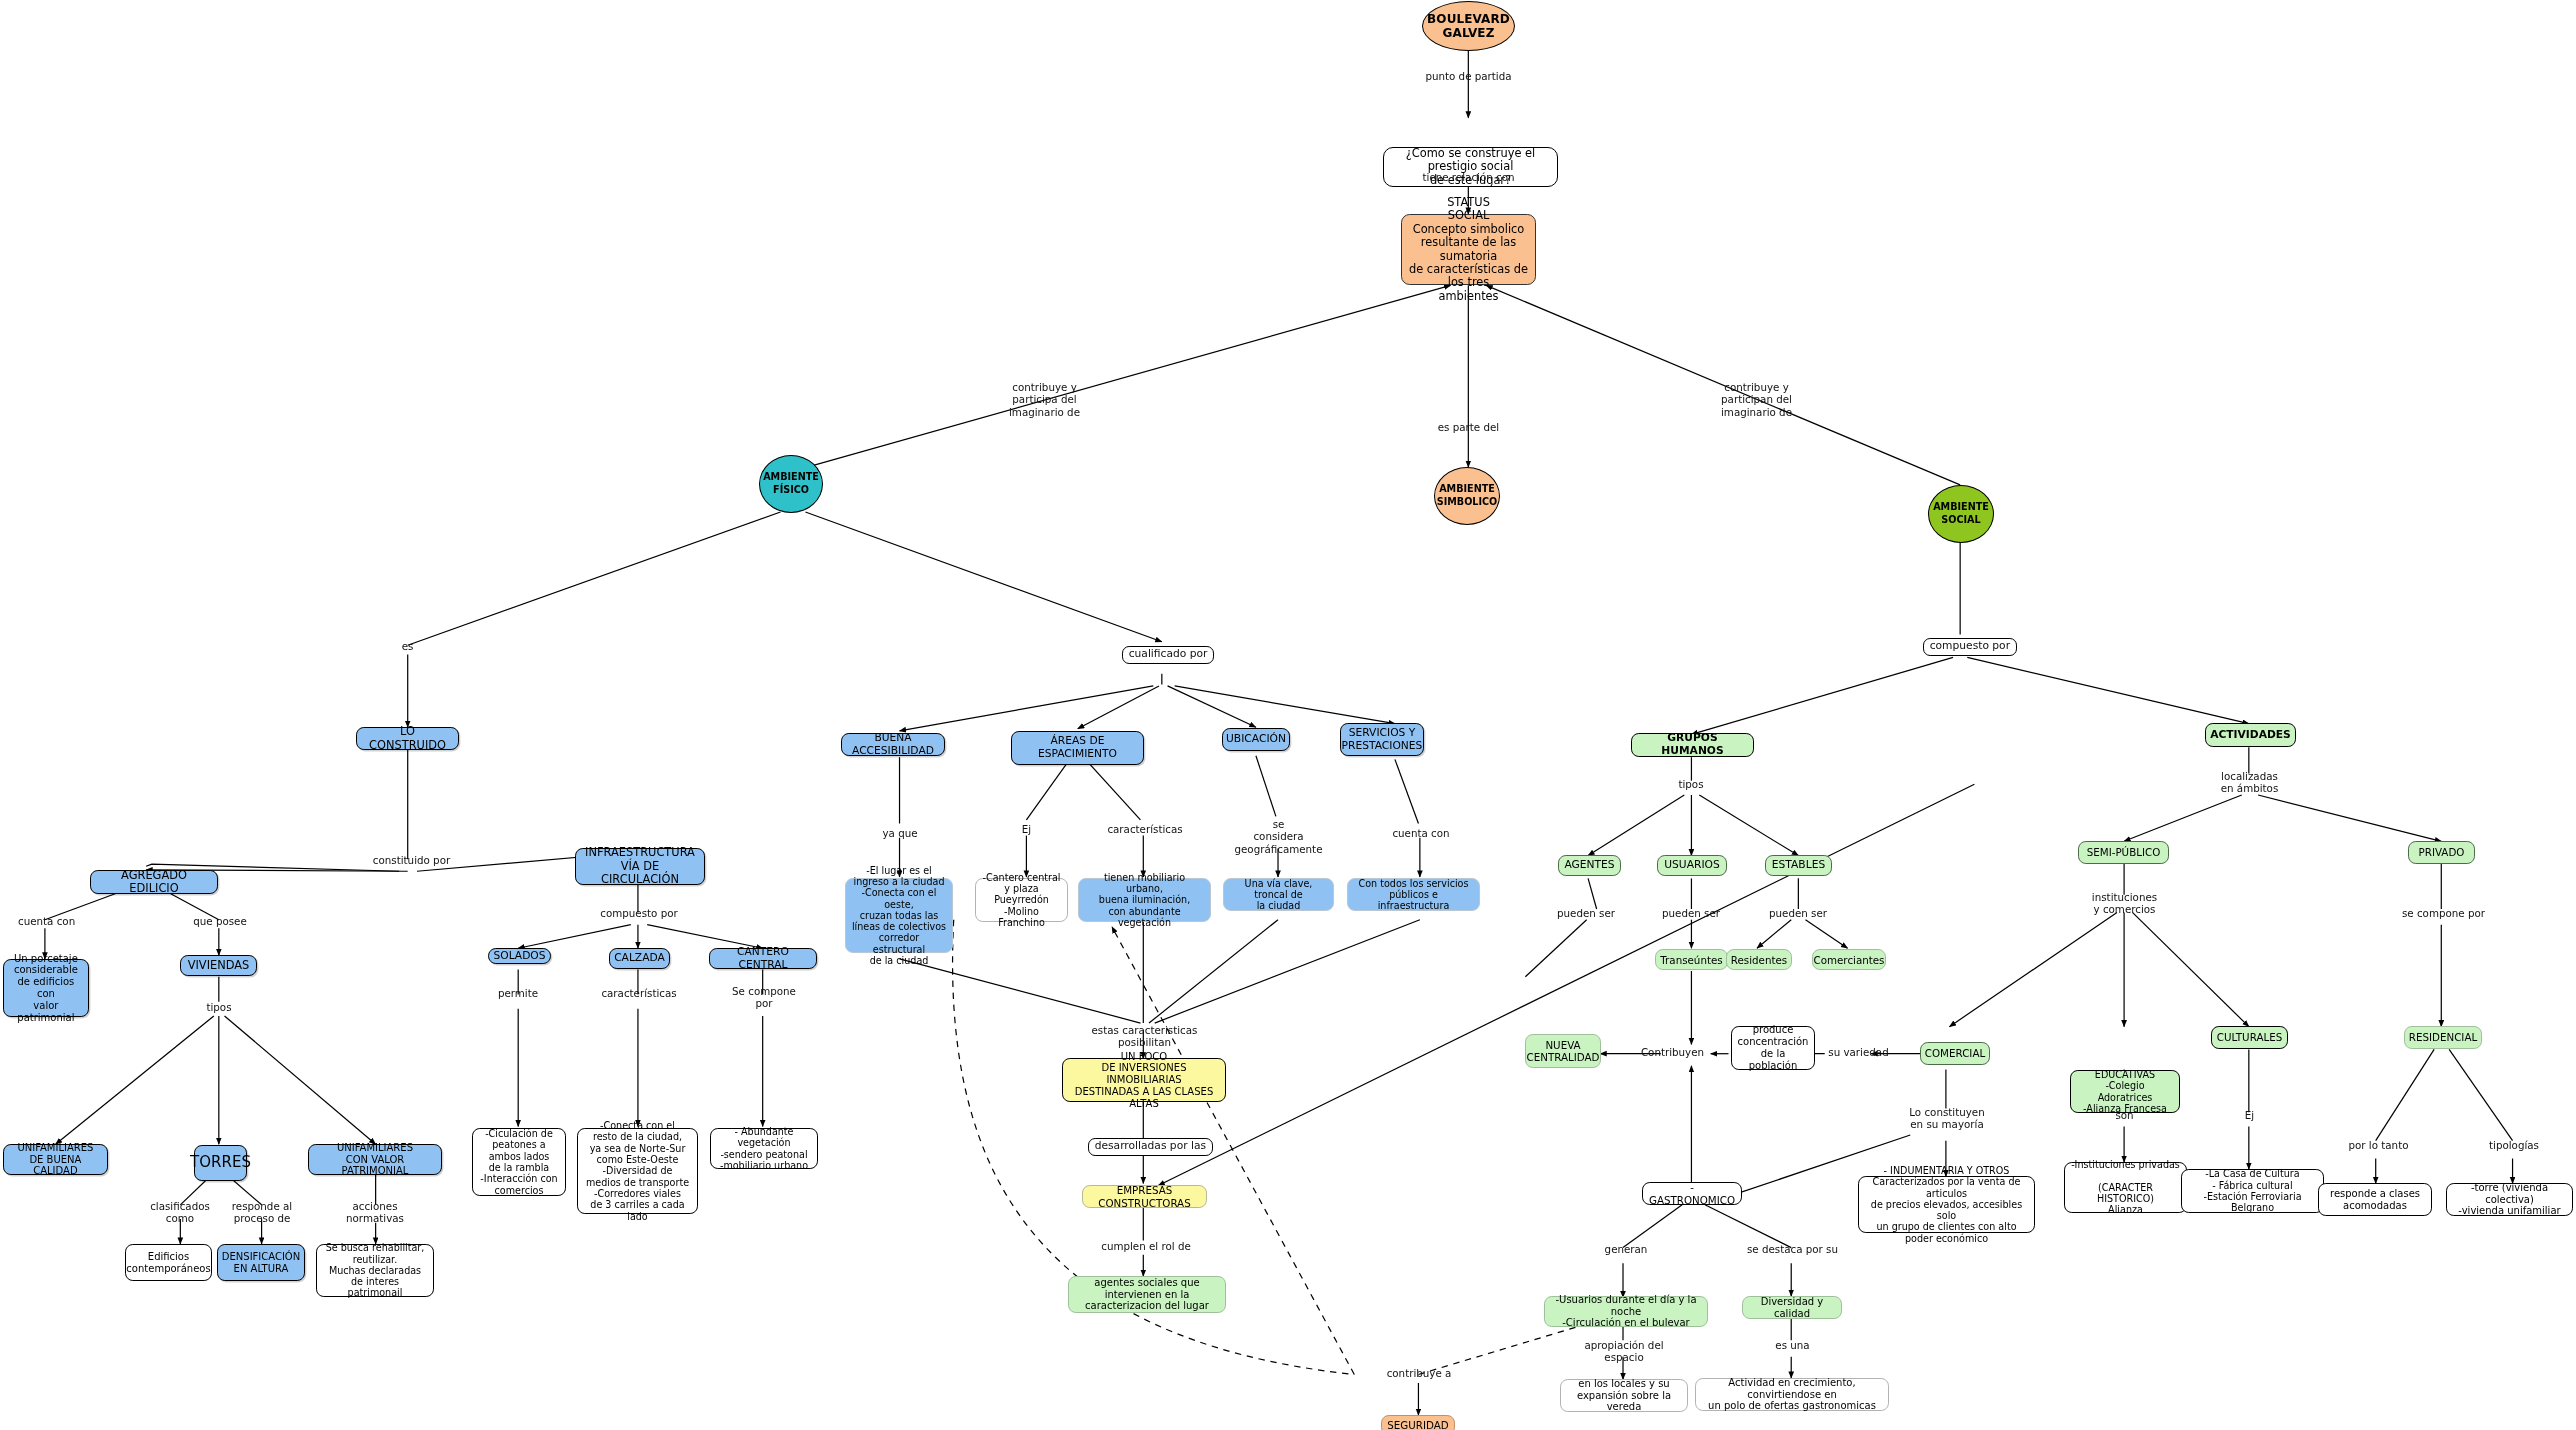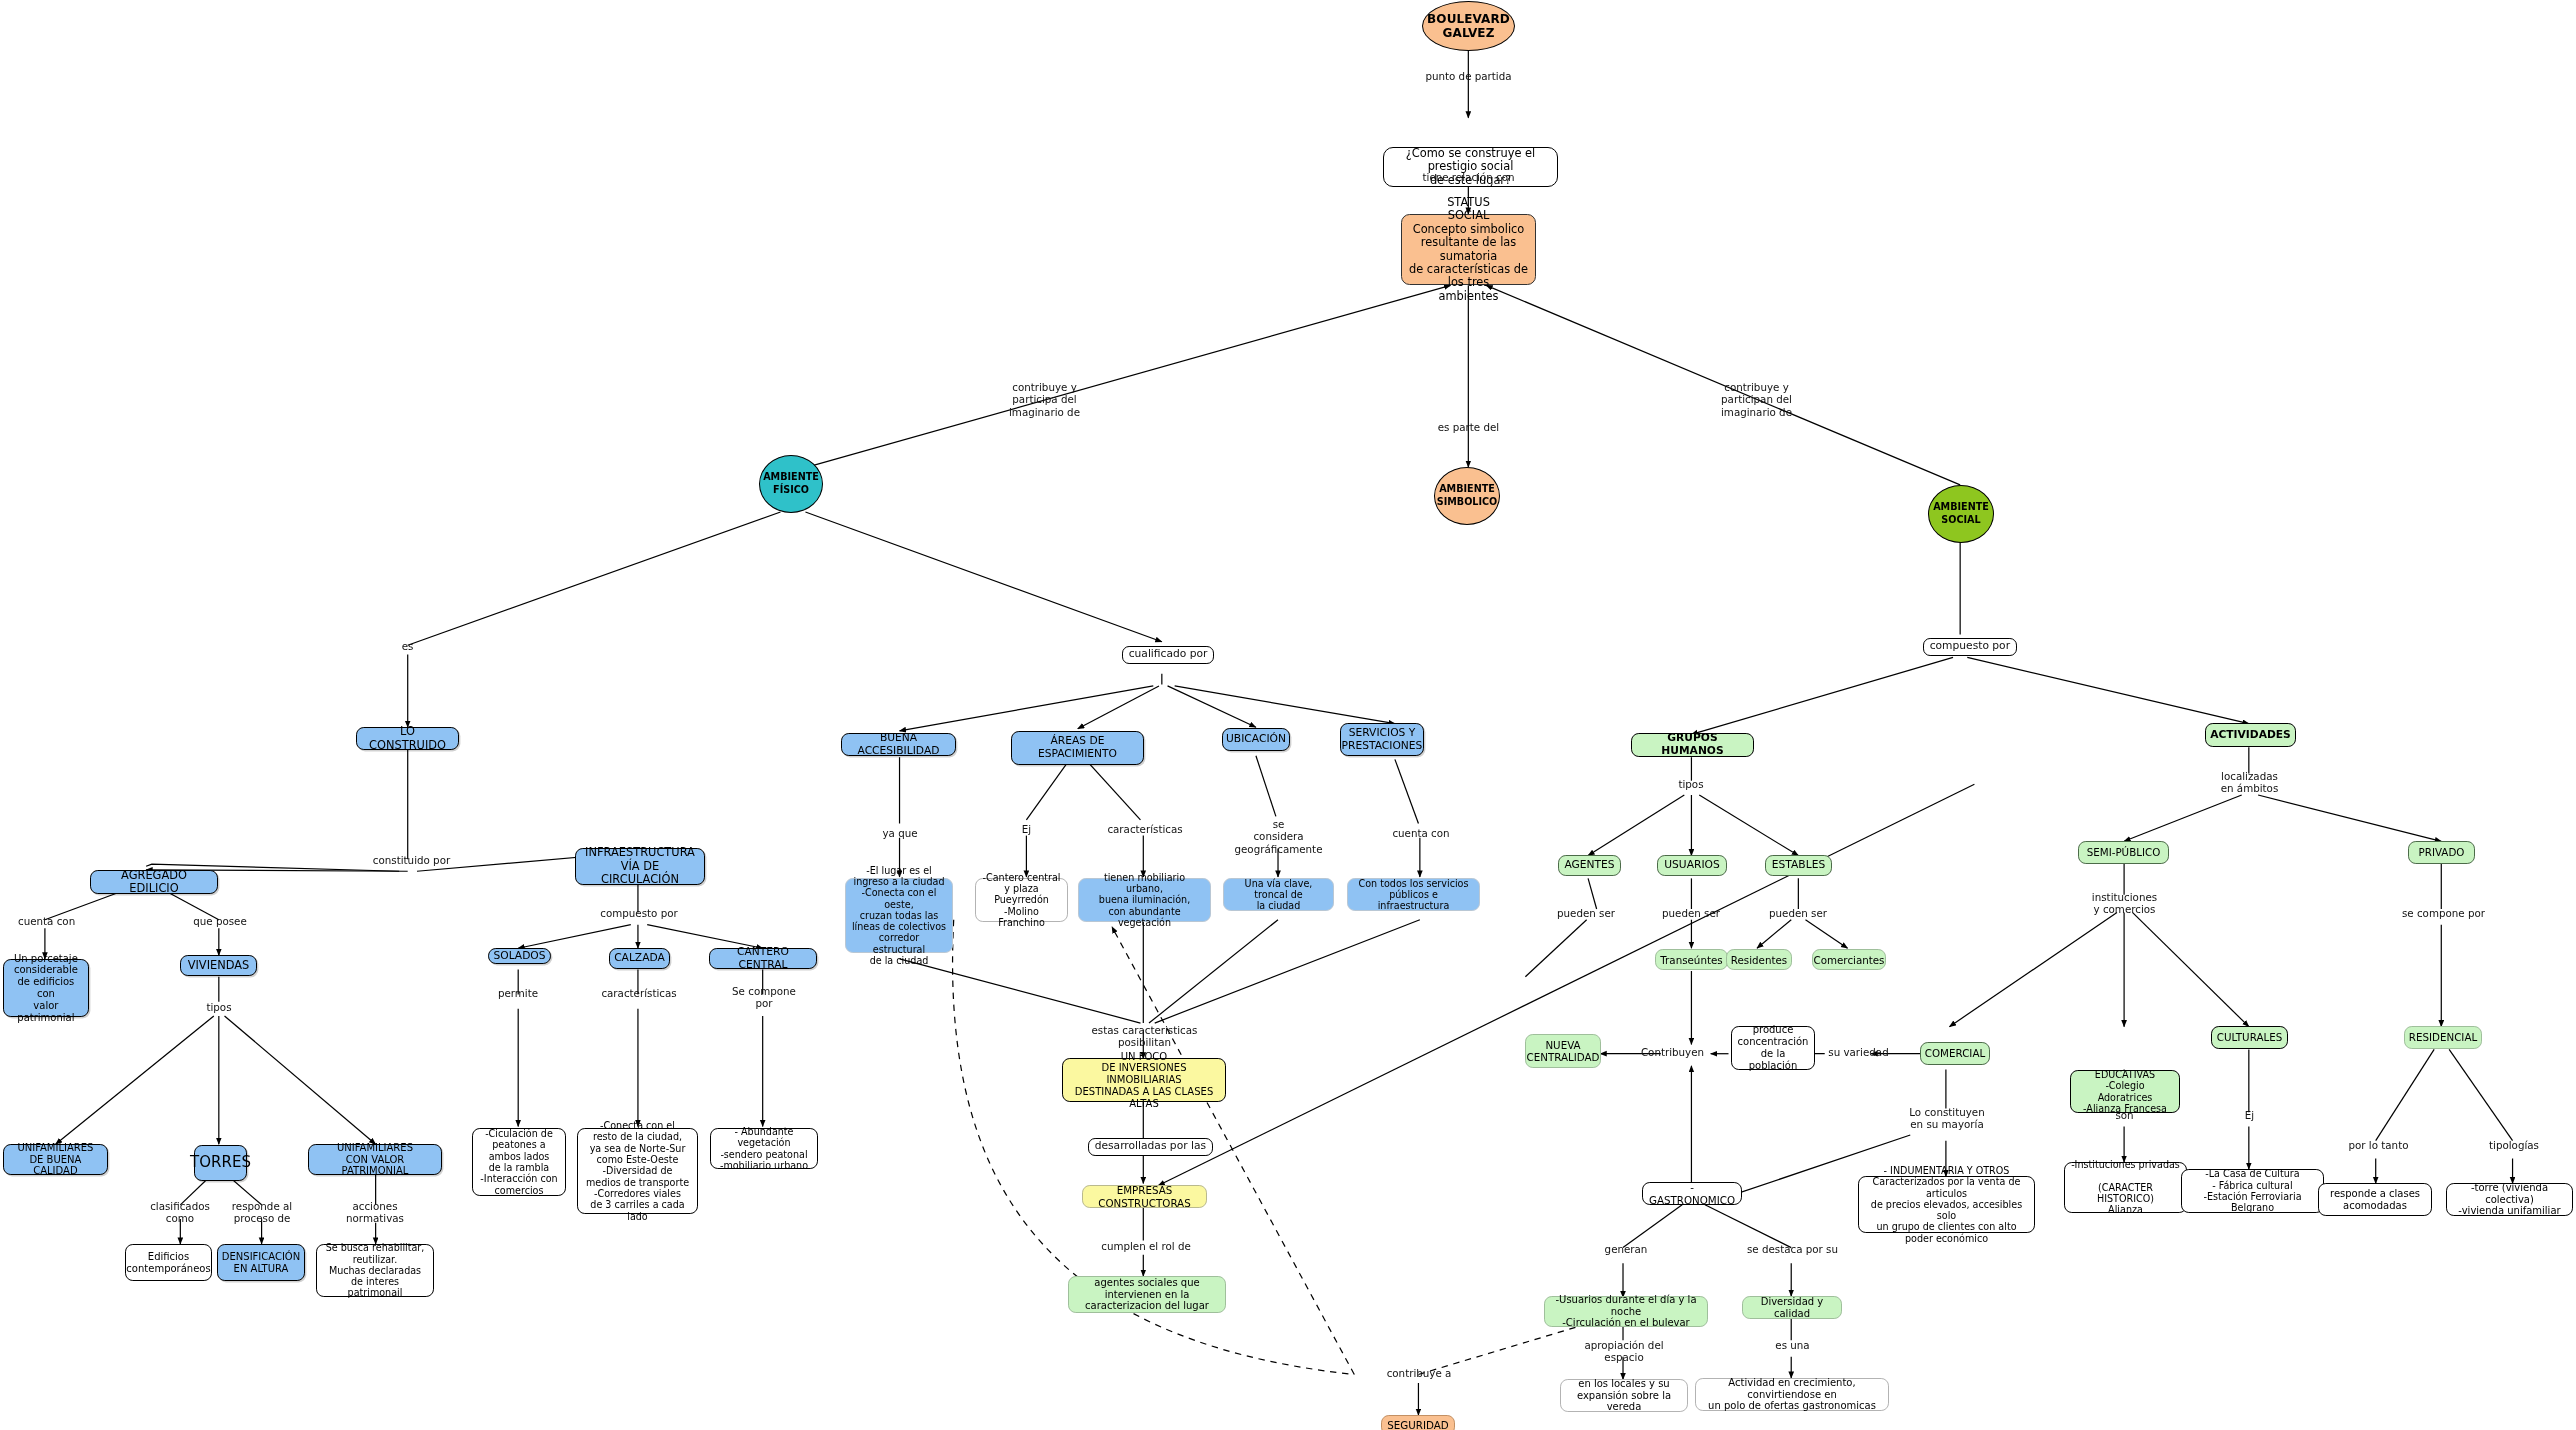--- a/index.html
+++ b/index.html
@@ -365,21 +365,21 @@
 como Este-Oeste
 -Diversidad de
 medios de transporte
 -Corredores viales
 de 3 carriles a cada lado</div>
 
   <div class="node n-white" style="left:710px;top:1128px;width:108px;height:41px;font-size:9.6px;">- Abundante vegetación
 -sendero peatonal
 -mobiliario urbano</div>
 
-  <div class="node n-blue" style="left:841px;top:733px;width:115px;height:23px;font-size:10.7px;">BUENA ACCESIBILIDAD</div>
+  <div class="node n-blue" style="left:841px;top:733px;width:104px;height:23px;font-size:10.7px;">BUENA ACCESIBILIDAD</div>
 
   <div class="node n-blue" style="left:1011px;top:731px;width:133px;height:34px;font-size:10.7px;">ÁREAS DE ESPACIMIENTO</div>
 
   <div class="node n-blue" style="left:1222px;top:728px;width:68px;height:23px;font-size:10.7px;">UBICACIÓN</div>
 
   <div class="node n-blue" style="left:1340px;top:723px;width:84px;height:33px;font-size:10.7px;">SERVICIOS Y
 PRESTACIONES</div>
 
   <div class="node n-blue-soft" style="left:845px;top:878px;width:108px;height:75px;font-size:9.6px;">-El lugar es el
 ingreso a la ciudad

